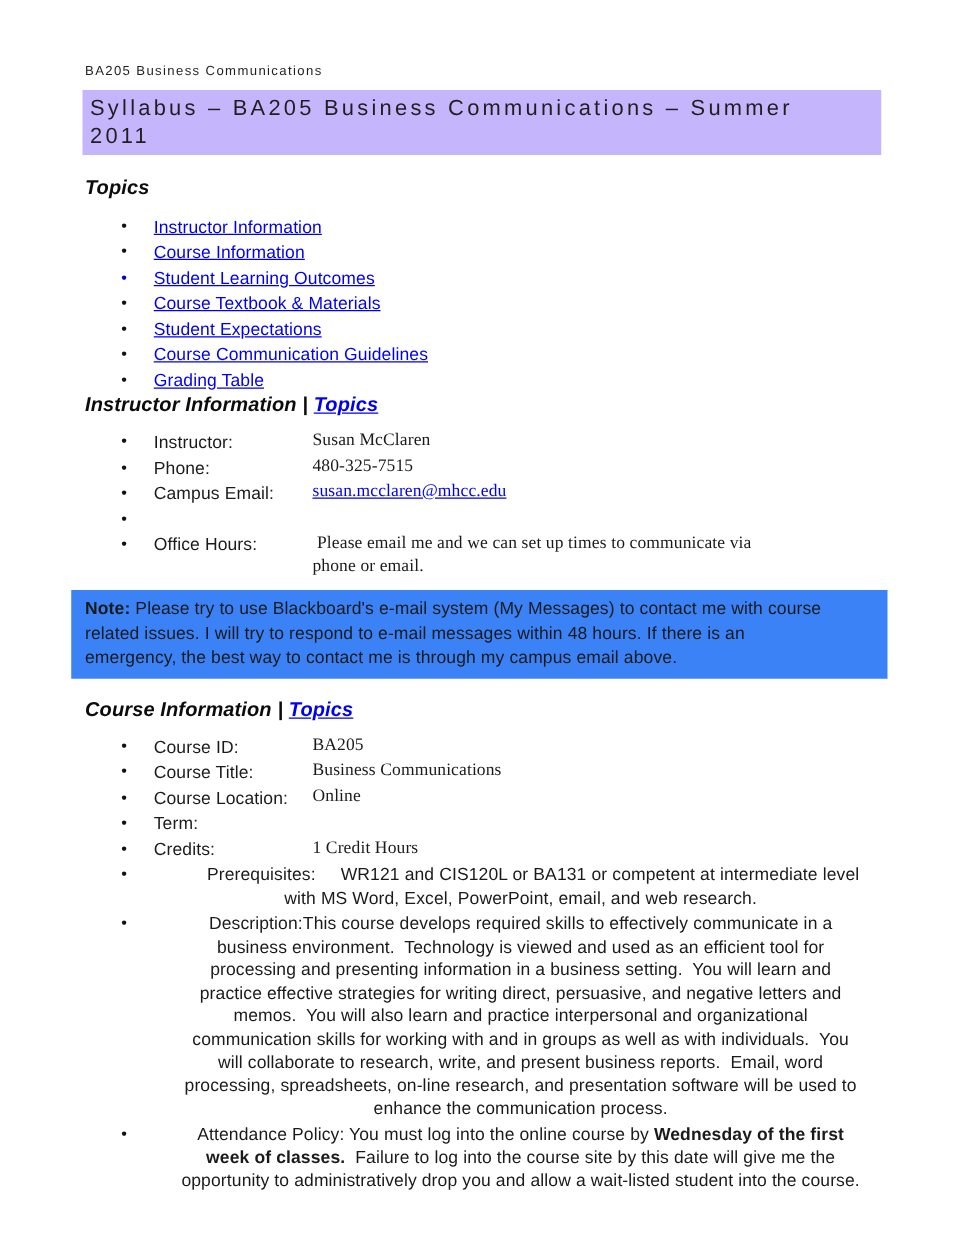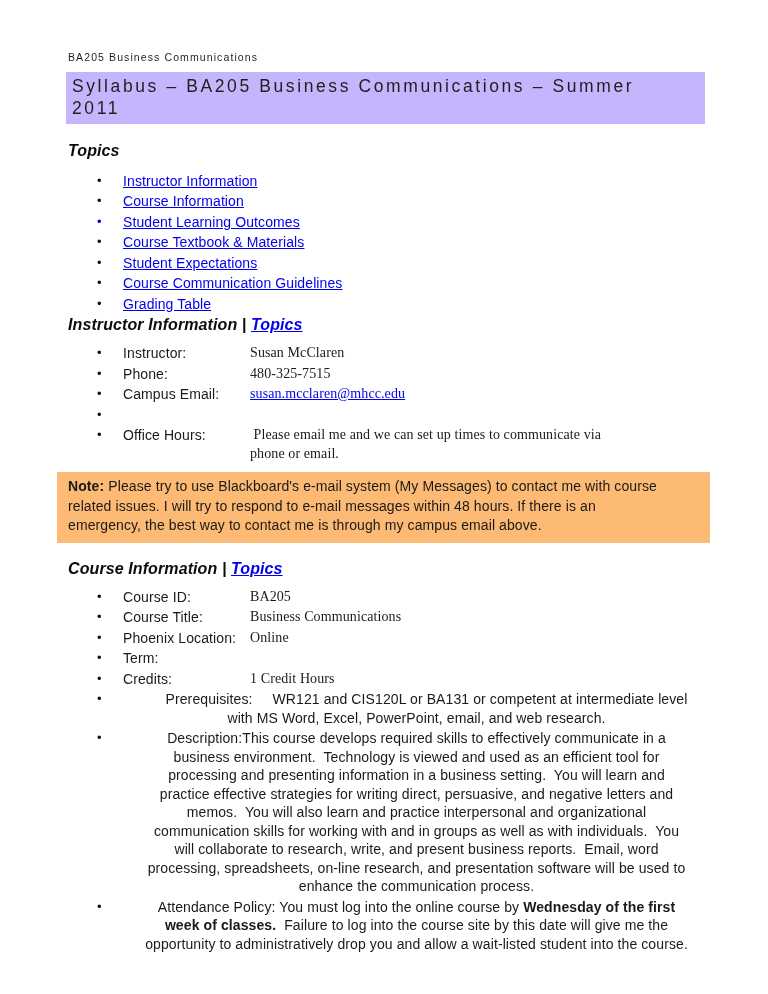--- a/index.html
+++ b/index.html
@@ -42,21 +42,21 @@
   .kv{display:flex;}
   .kv .k{width:127px;flex-shrink:0;}
   .kv .v{flex:1;white-space:pre-wrap;font-family:Liberation Serif, serif;}
 
   .para{white-space:pre-wrap;text-align:center;}
   .inline-label{display:inline-block;width:127px;}
   b,.bold{font-weight:bold;}
 
   .note-box{
     margin-top:9px;margin-bottom:16px;
-    background:#fdba74;box-sizing:border-box;width:653px;
+    background:#3b82f6;box-sizing:border-box;width:653px;
     padding:5px 11px 7px 11px;line-height:19.5px;white-space:pre-wrap;
   }
   .list-gap{margin-bottom:14px;}
 </style>
 </head>
 <body>
 
 <div class="page">
   <div class="wrap">
 
@@ -152,21 +152,21 @@
       <li class="li">
         <span class="bullet">•</span>
         <span class="content kv">
           <span class="k">Course Title:</span>
           <span class="v">Business Communications</span>
         </span>
       </li>
       <li class="li">
         <span class="bullet">•</span>
         <span class="content kv">
-          <span class="k">Phoenix Location:</span>
+          <span class="k">Course Location:</span>
           <span class="v">Online</span>
         </span>
       </li>
       <li class="li">
         <span class="bullet">•</span>
         <span class="content kv">
           <span class="k">Term:</span>
         </span>
       </li>
       <li class="li">

